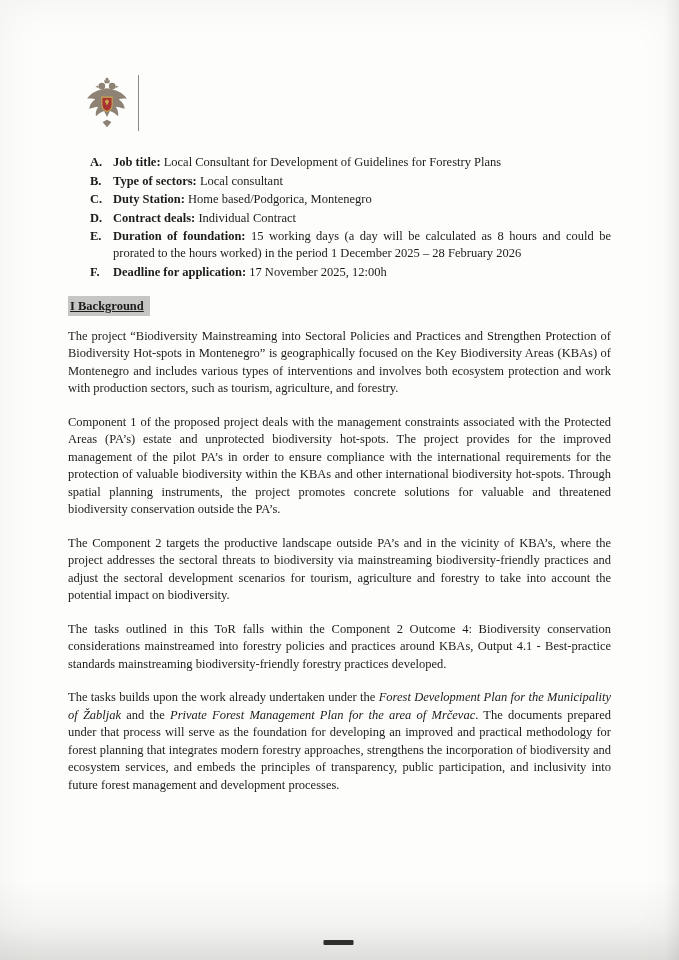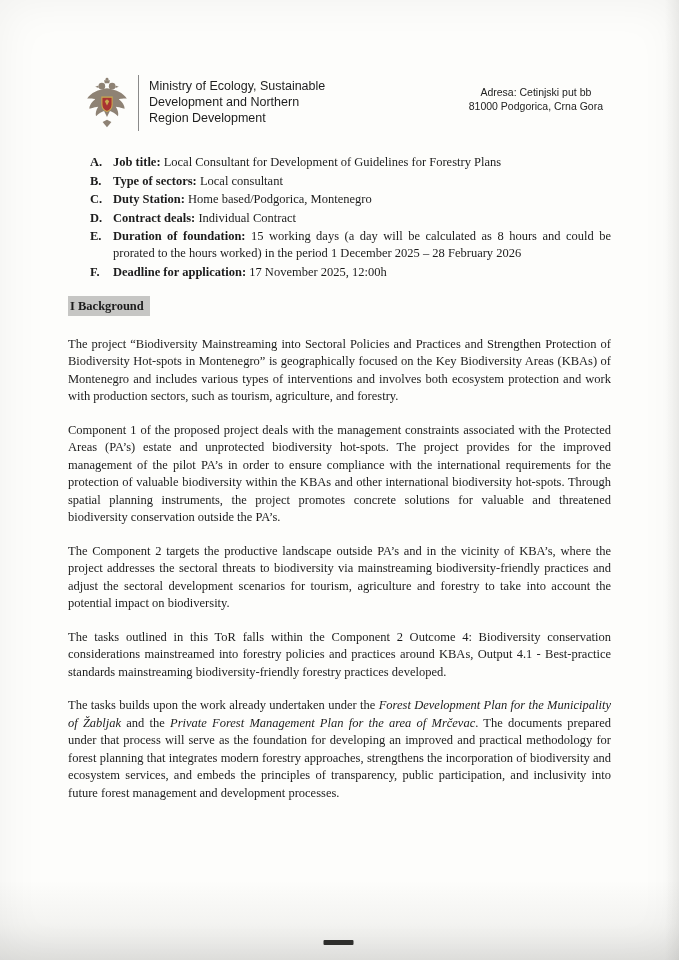--- a/index.html
+++ b/index.html
@@ -68,22 +68,23 @@
   .tor-body { flex: 1; text-align: justify; }
   .tor-label { font-weight: bold; }
   
   .bg-heading-row { margin-top: 15px; line-height: 18px; }
   .bg-heading {
     display: inline-block;
     font-weight: bold;
     font-size: 12.5px;
     background: #c6c6c4;
     padding: 1px 6px 1px 2px;
+    text-decoration: underline;
   }
-  .paragraphs { margin-top: 20px; }
+  .paragraphs { margin-top: 12px; }
   .para {
     margin: 0 0 16px 0;
     text-align: justify;
     font-size: 12.5px;
     line-height: 17.5px;
   }
   .italic { font-style: italic; }
   
   .bottom-shade {
     position: absolute;
@@ -125,25 +126,20 @@
           <circle cx="37" cy="13" r="4.5" fill="#8e8274"></circle>
           <path d="M18.5 12 l-4.5 2 4.5 1.5 Z" fill="#8e8274"></path>
           <path d="M41.5 12 l4.5 2 -4.5 1.5 Z" fill="#8e8274"></path>
           <path d="M30 16 C 18 18 8 22 3 30 c 7 0 11 1 11 1 c -6 5 -8 9 -8 13 c 6 -2 10 -3 12 -3 c -3 5 -4 9 -3 13 c 4 -4 8 -6 11 -7 l 4 8 l 4 -8 c 3 1 7 3 11 7 c 1 -4 0 -8 -3 -13 c 2 0 6 1 12 3 c 0 -4 -2 -8 -8 -13 c 0 0 4 -1 11 -1 C 52 22 42 18 30 16 Z" fill="#8e8274"></path>
           <path d="M24 62 l6 7 l6 -7 l-6 -3 Z" fill="#8e8274"></path>
           <path d="M23 28 h14 v10 c0 5 -3 8 -7 9.5 c-4 -1.5 -7 -4.5 -7 -9.5 Z" fill="#a83232" stroke="#c9a94f" stroke-width="1.5"></path>
           <path d="M27 33.5 l3 -2.5 3 2.5 -3 6 Z" fill="#c9a94f"></path>
         </svg>
       </div>
       <div class="header-divider"></div>
-      <div class="ministry-name">Ministry of Ecology, Sustainable
-Development and Northern
-Region Development</div>
-      <div class="address-block">Adresa: Cetinjski put bb
-81000 Podgorica, Crna Gora</div>
     </div>
 
 
     <div class="tor-list">
         <div class="tor-item">
           <span class="tor-letter">A.</span>
           <span class="tor-body"><span class="tor-label">Job title: </span>Local Consultant for Development of Guidelines for Forestry Plans</span>
         </div>
         <div class="tor-item">
           <span class="tor-letter">B.</span>

